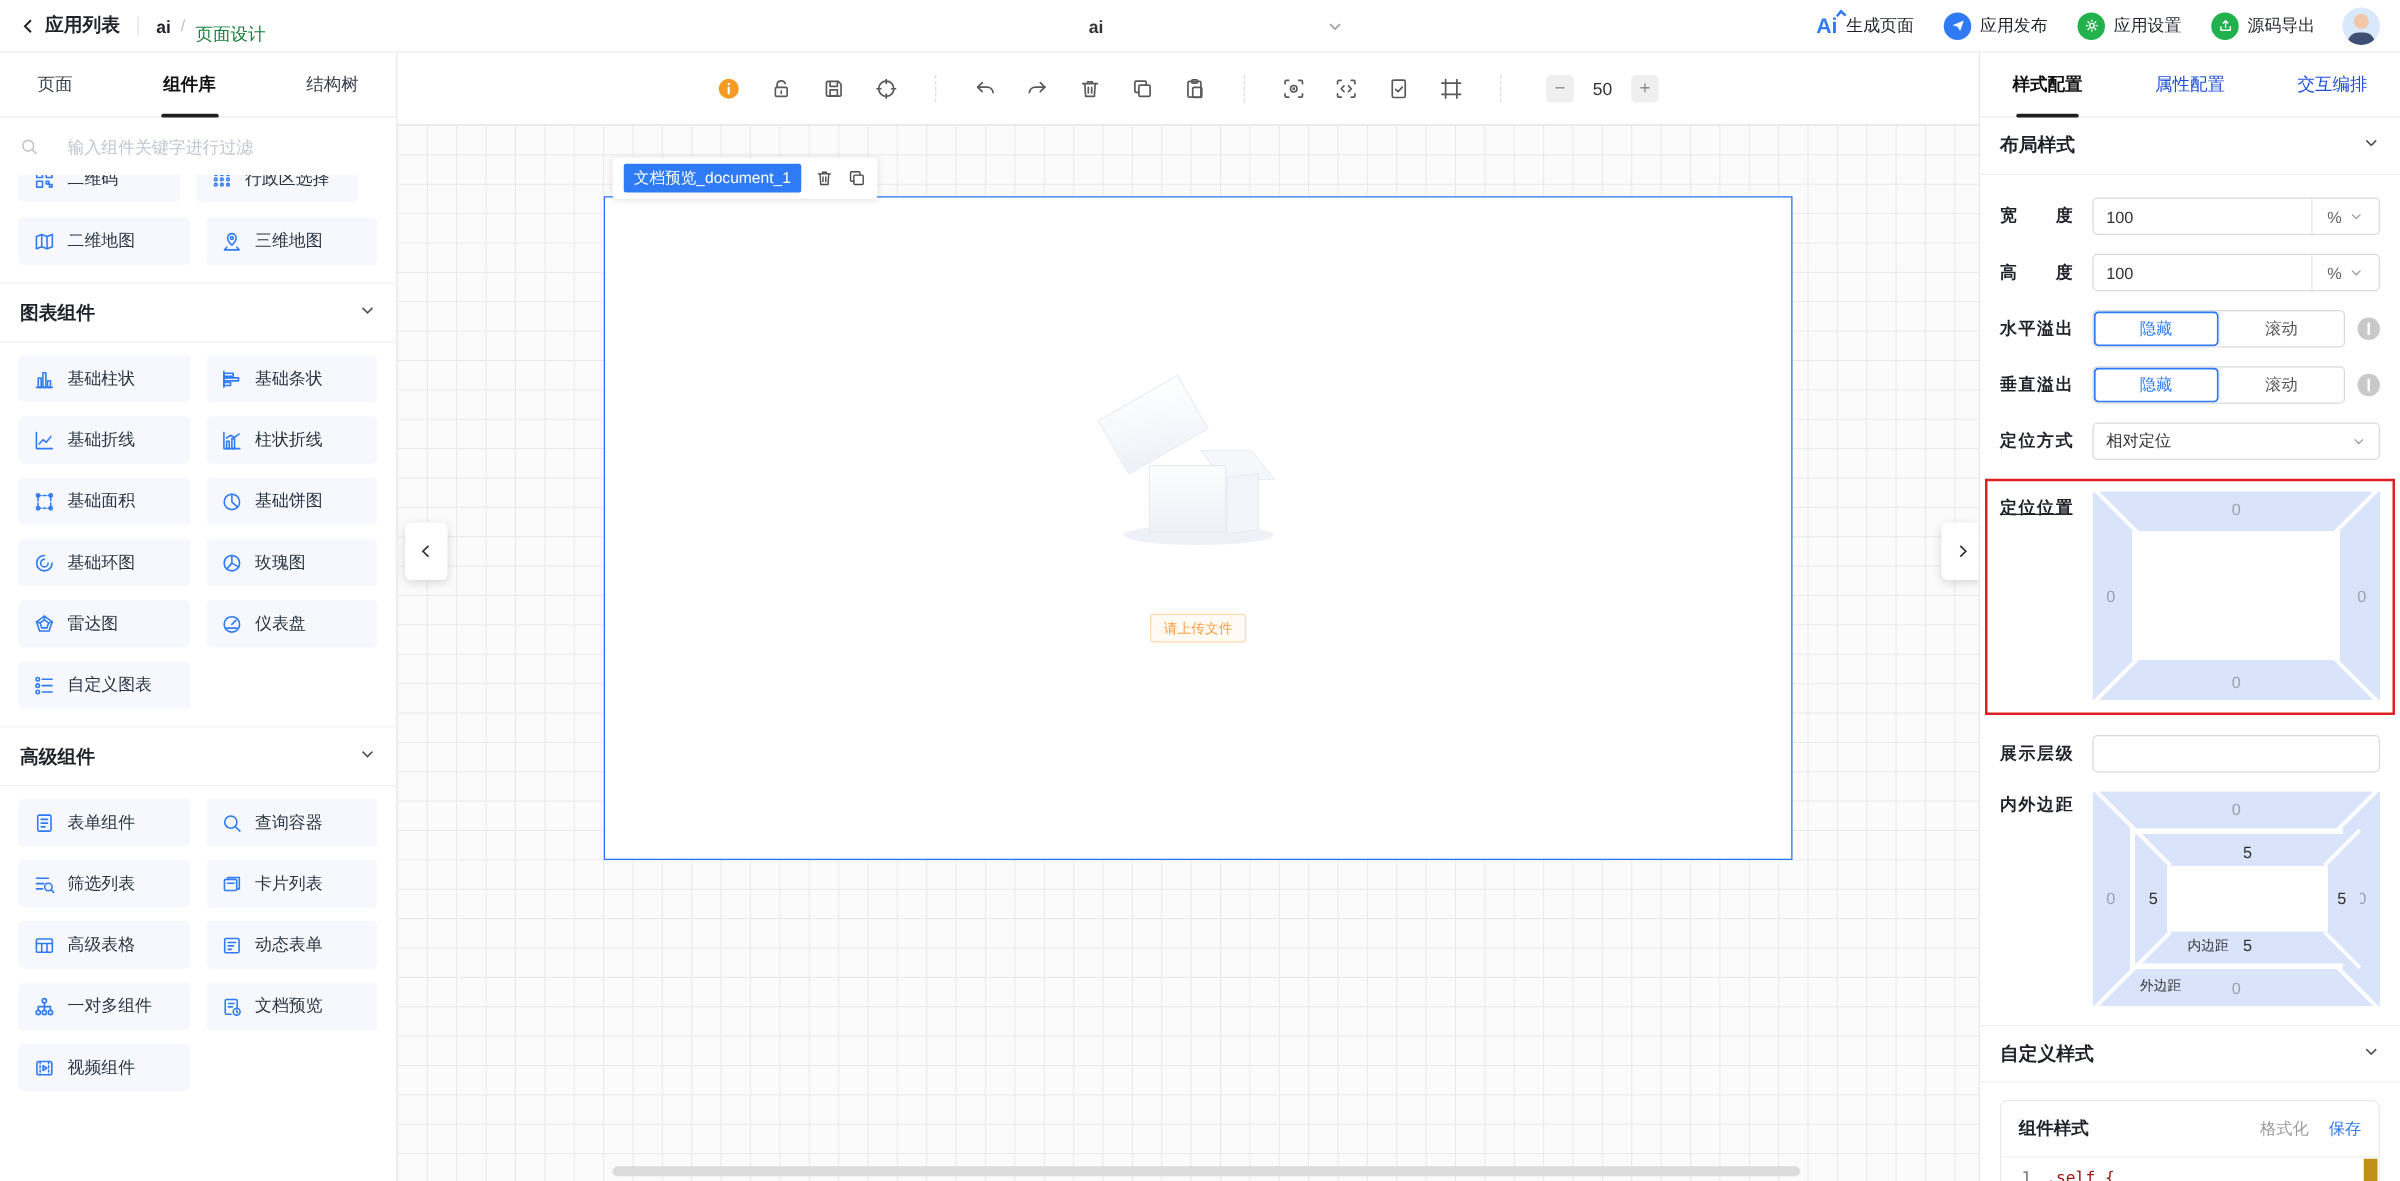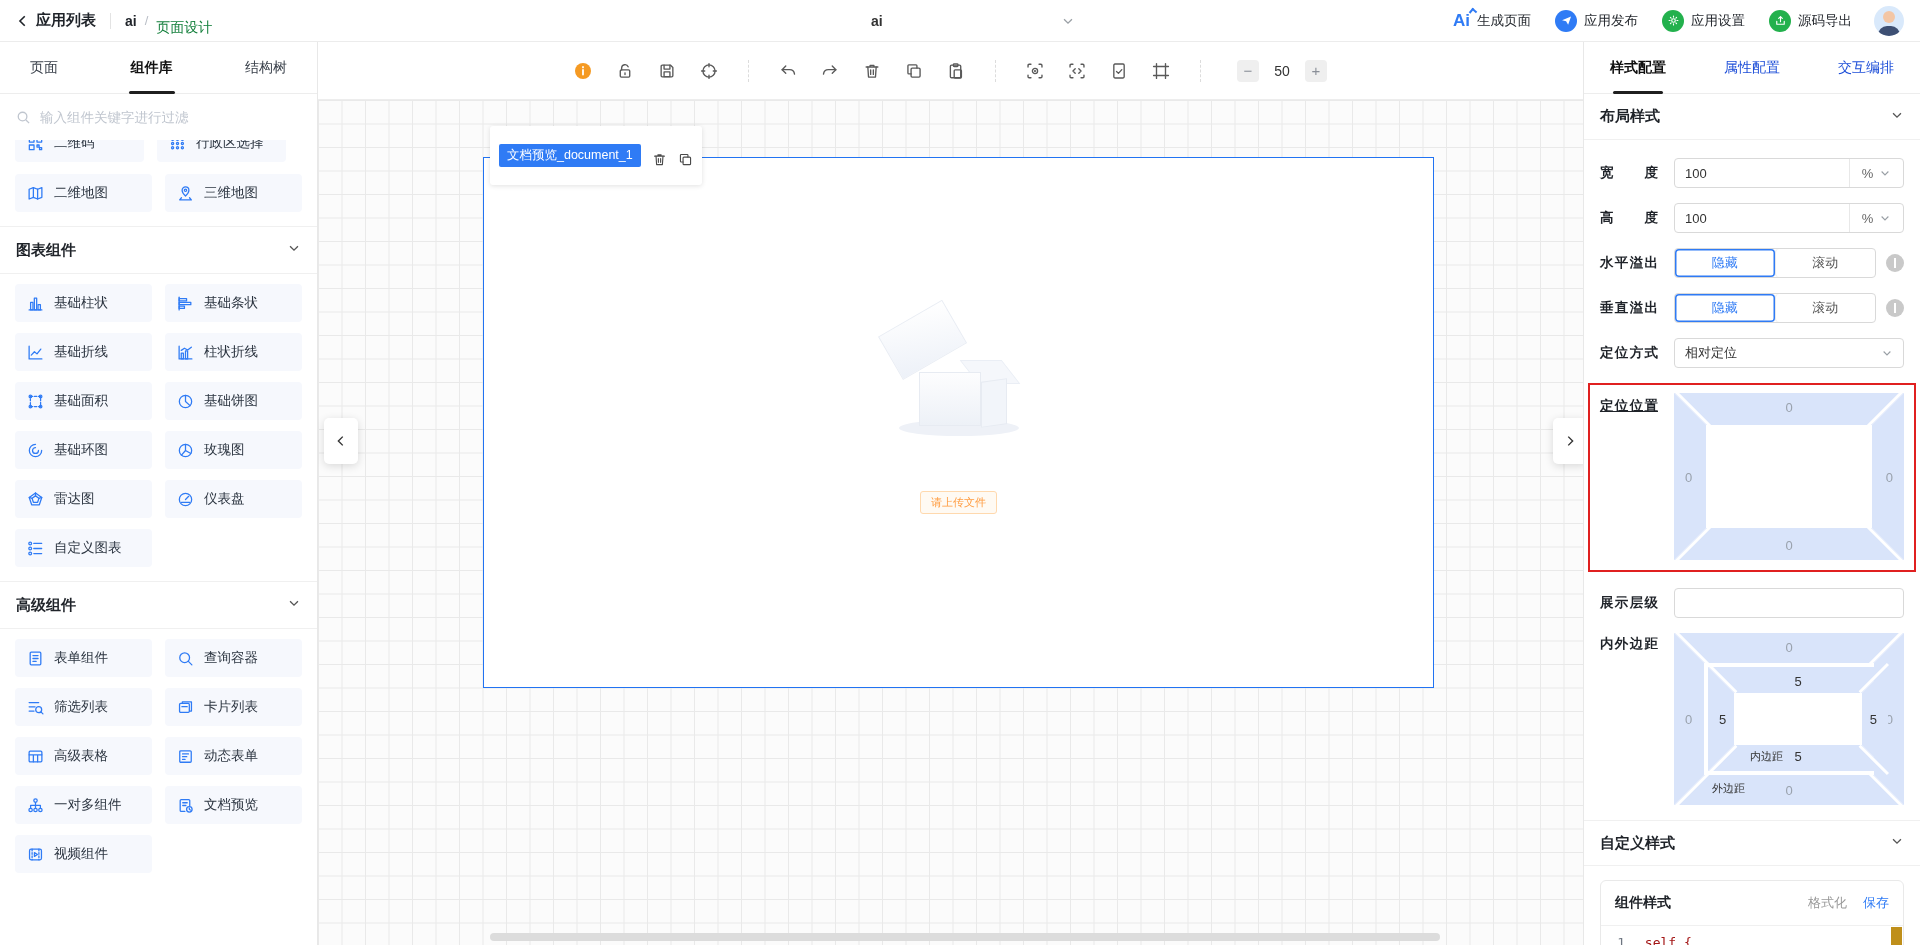--- a/index.html
+++ b/index.html
@@ -34,21 +34,21 @@
 
   
   .sidebar { position:absolute; left:0; top:42px; bottom:0; width:318px; background:#fff;
     border-right:1px solid #e8e8e8; overflow:hidden; z-index:20; }
   .sb-tabs { height:52px; display:flex; align-items:center; justify-content:space-between;
     padding:0 30px; border-bottom:1px solid #ededed; }
   .sb-tab { font-size:14px; color:#3a414b; cursor:pointer; position:relative; height:52px; display:flex; align-items:center; }
   .sb-tab.active { font-weight:700; color:#111; }
   .sb-tab.active::after { content:''; position:absolute; left:50%; transform:translateX(-50%);
     bottom:0; width:46px; height:3px; background:#1f1f1f; border-radius:2px; }
-  .sb-search { height:46px; display:flex; align-items:center; gap:9px; padding:0 16px; }
+  .sb-search { height:46px; display:flex; align-items:center; gap:23px; padding:0 16px; }
   .sb-search svg { width:15px; height:15px; stroke:#c0c6cf; stroke-width:1.4; fill:none; flex:none; }
   .sb-search input { border:none; outline:none; flex:1; font-size:13.5px; color:#333;
     font-family:inherit; background:transparent; }
   .sb-search input::placeholder { color:#c0c6cf; }
   .partial-wrap { height:24px; overflow:hidden; position:relative; }
   .partial-wrap .s-items { position:absolute; bottom:2px; left:0; right:16px; padding:0 15px; }
   .s-header { height:48px; padding:0 16px; display:flex; align-items:center; justify-content:space-between;
     border-top:1px solid #f0f0f0; border-bottom:1px solid #f0f0f0; cursor:pointer; }
   .s-title { font-size:15px; font-weight:700; color:#1f2329; }
   .chev svg { width:14px; height:14px; stroke:#555; stroke-width:1.5; fill:none; }
@@ -70,22 +70,22 @@
   .tb-icon.badge svg { stroke:none; }
   .tb-sep { width:1px; height:22px; border-left:1px dashed #dcdcdc; margin:0 6px; }
   .zoom-ctl { display:flex; align-items:center; gap:10px; margin-left:6px; }
   .zoom-btn { width:22px; height:22px; border:none; border-radius:4px; background:#efefef;
     color:#8a8f98; font-size:15px; line-height:1; cursor:pointer; font-family:inherit; }
   .zoom-val { font-size:14px; color:#333; width:26px; text-align:center; }
   .c-body { position:relative; height:calc(100% - 58px); background-color:#fbfbfb;
     background-image:linear-gradient(#e9e9e9 1px,transparent 1px),linear-gradient(90deg,#e9e9e9 1px,transparent 1px);
     background-size:23.5px 23.5px; overflow:hidden; }
   .comp-chip { position:absolute; left:172px; top:26px; background:#fff; border-radius:3px;
-    box-shadow:0 1px 5px rgba(0,0,0,.12); display:flex; align-items:flex-end; gap:11px;
-    padding:18px 9px; z-index:5; }
+    box-shadow:0 1px 5px rgba(0,0,0,.12); display:flex; align-items:center; gap:11px;
+    padding:5px 9px; z-index:5; }
   .chip-label { background:#2F7BF5; color:#fff; font-size:12.5px; padding:3px 8px; border-radius:2px; }
   .chip-ic { display:flex; cursor:pointer; }
   .chip-ic svg { width:15px; height:15px; stroke:#4a4a4a; fill:none; stroke-width:1.2;
     stroke-linecap:round; stroke-linejoin:round; }
   .doc-comp { position:absolute; left:165px; top:57px; width:951px; height:531px;
     background:#fff; border:1.5px solid #2173f2; }
   .empty-state { position:absolute; left:165px; top:57px; width:951px; height:531px;
     display:flex; flex-direction:column; align-items:center; justify-content:center; }
   .box-illus { width:120px; height:96px; position:relative; margin-bottom:30px; }
   .bi-shadow { position:absolute; bottom:-8px; left:0; width:120px; height:16px; border-radius:50%; background:#eef1f7; }

